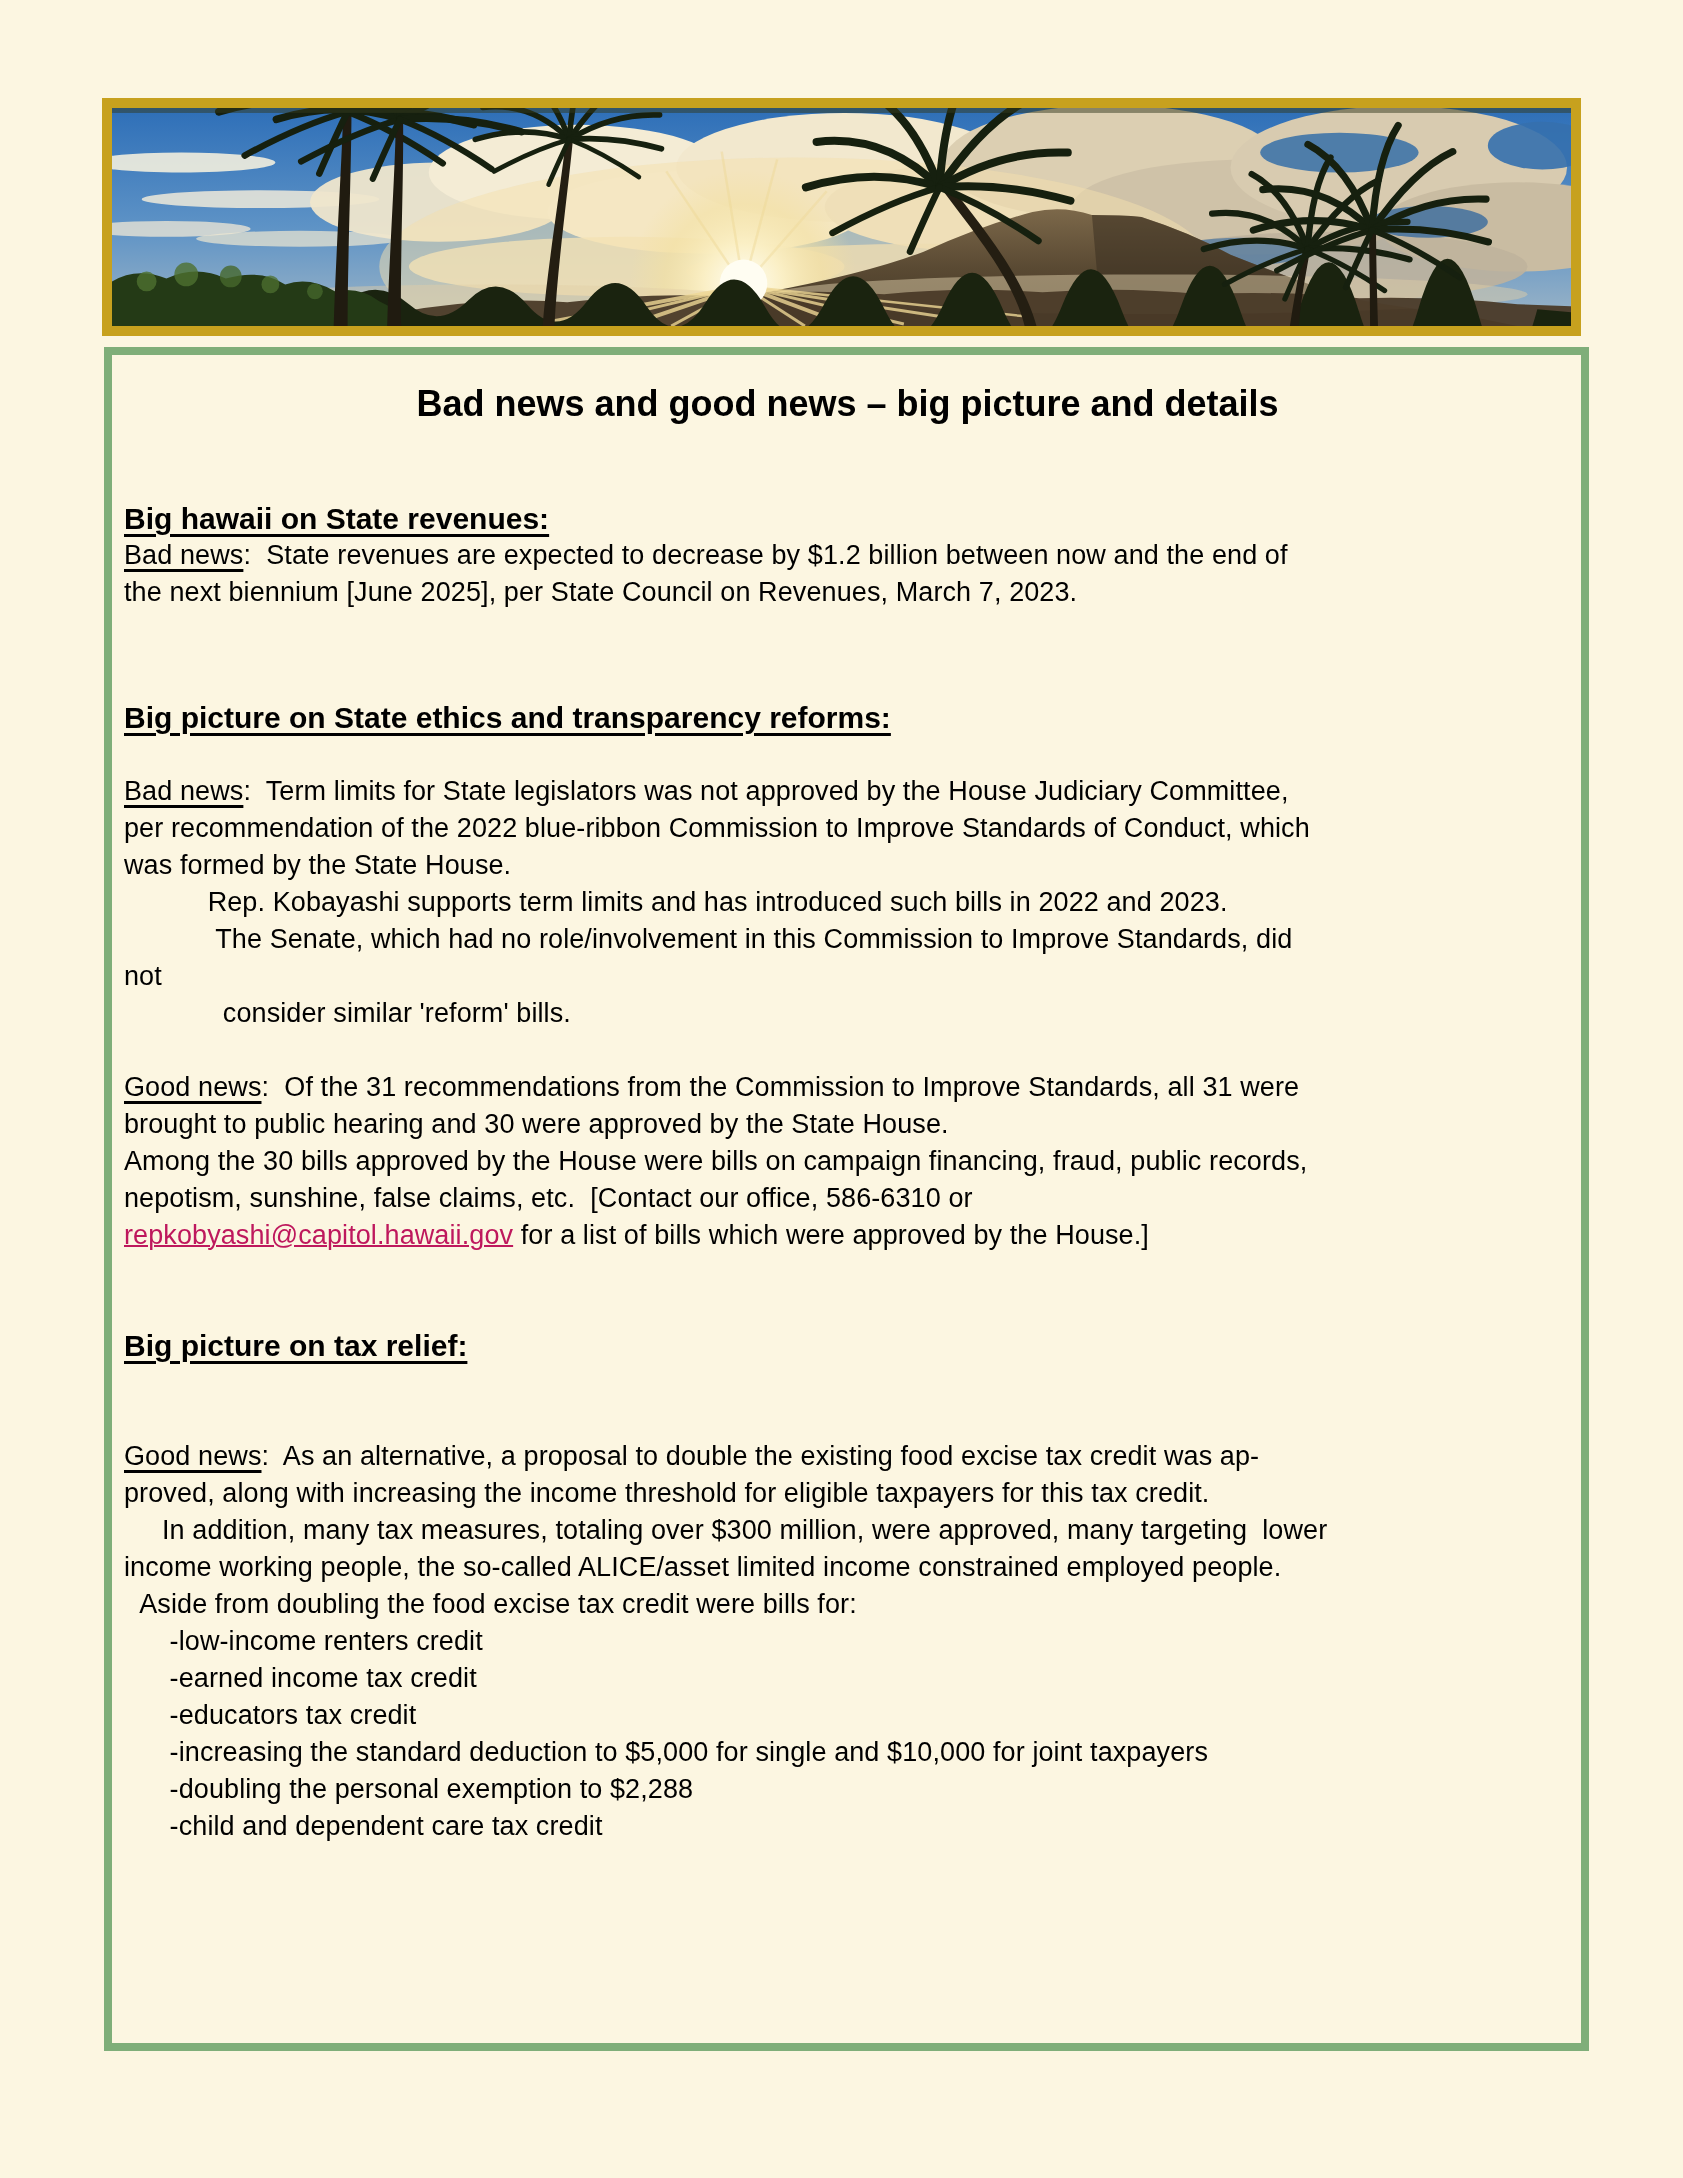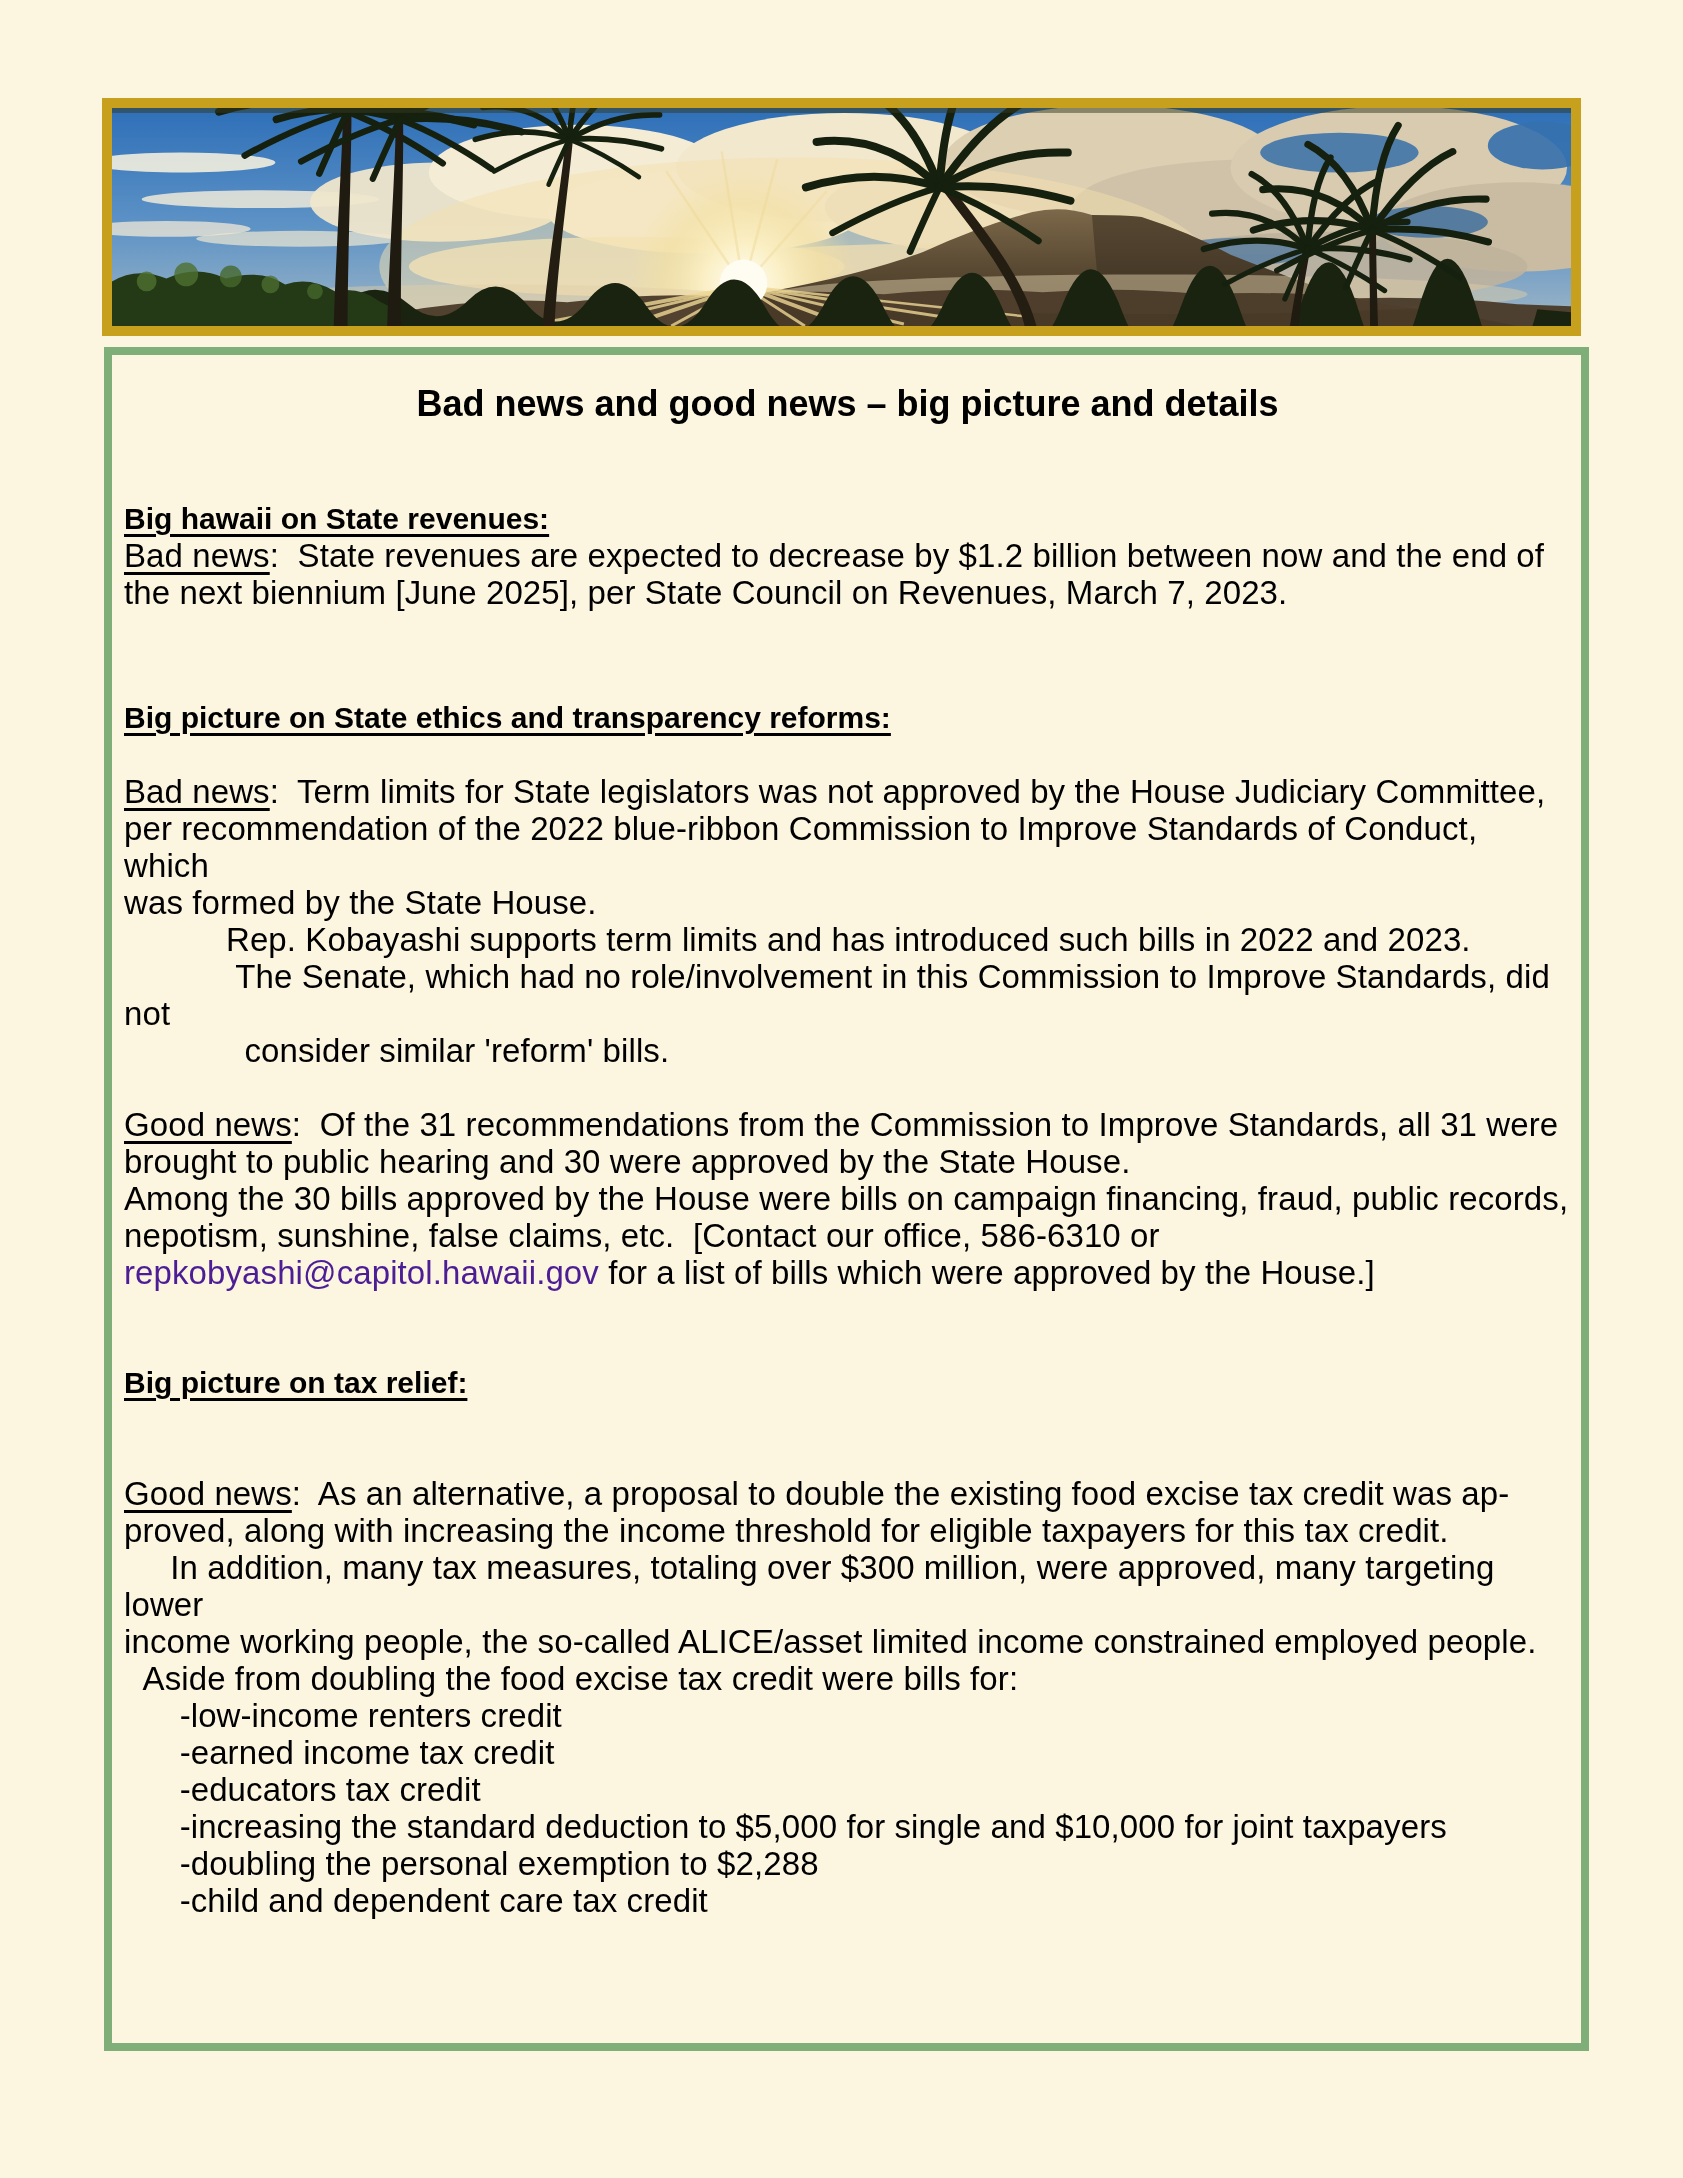--- a/index.html
+++ b/index.html
@@ -22,27 +22,27 @@
   .title{
     font-size:36px;font-weight:bold;text-align:center;line-height:46px;
     text-decoration-thickness:3px;text-underline-offset:6px;
     margin:14px 0 73px 0;
   }
   .heading{
     font-size:30px;font-weight:bold;line-height:37px;margin:0;
     text-decoration:underline;text-decoration-thickness:3px;text-underline-offset:5px;
   }
   .para{
-    font-size:33px;line-height:37px;margin:0;white-space:pre-wrap;
+    font-size:27px;line-height:37px;margin:0;white-space:pre-wrap;
     letter-spacing:0.1px;
   }
   .nlabel{
     text-decoration:underline;text-decoration-thickness:2.5px;text-underline-offset:5px;
   }
-  .email{color:#4c1d95;text-decoration-thickness:2px;cursor:pointer;}
+  .email{color:#be185d;text-decoration:underline;text-decoration-thickness:2px;cursor:pointer;}
   .sp1{height:37px;}
   .sp1b{height:51px;}
   .sp2{height:73px;}
 </style>
 </head>
 <body>
 
 <div class="photo-frame">
   <svg viewBox="0 0 1474 220" preserveAspectRatio="none">
     <defs>

